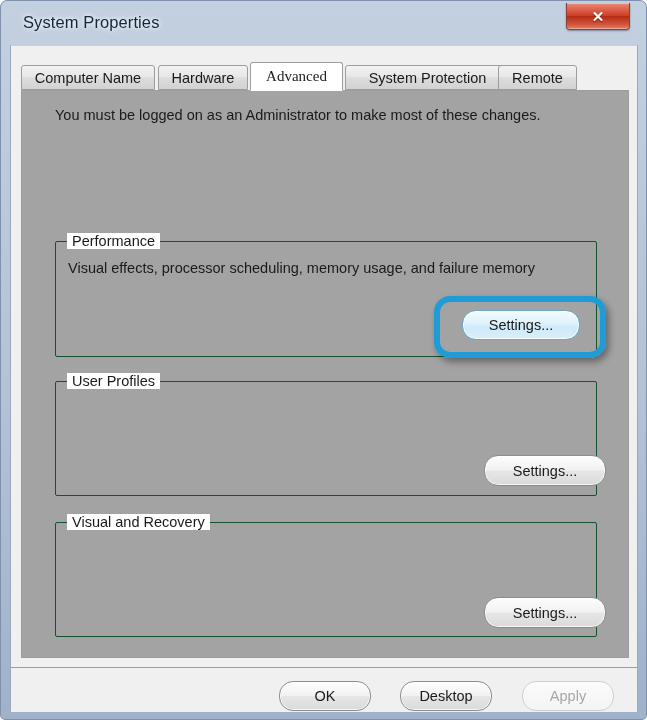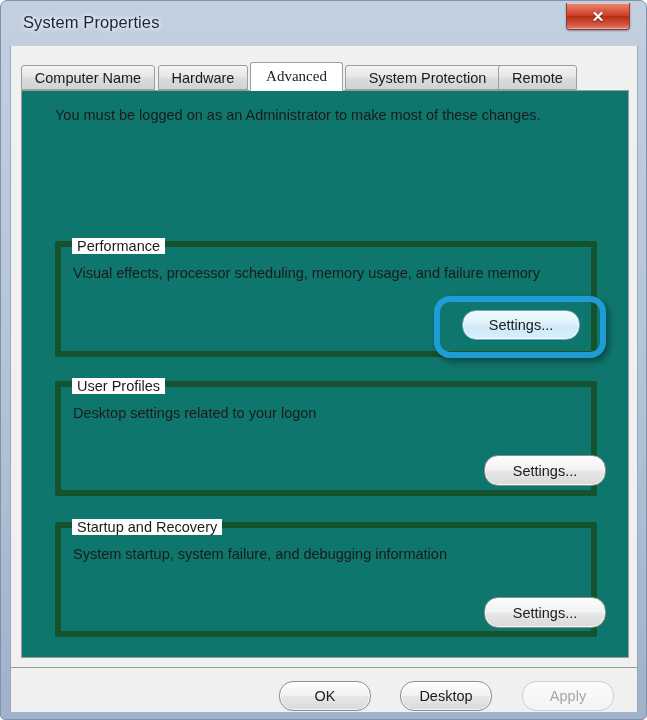--- a/index.html
+++ b/index.html
@@ -135,40 +135,40 @@
   }
 
   
   #tabpanel {
     position: absolute;
     left: 10px;
     top: 44px;
     width: 608px;
     height: 568px;
     box-sizing: border-box;
-    background: #0f766e;
+    background: #a3a3a3;
     border: 1px solid #9d9d9d;
   }
 
   #intro-text {
     position: absolute;
     left: 33px;
     top: 16px;
     font-size: 14.5px;
     color: #1a1a1a;
     white-space: nowrap;
   }
 
   
   .groupbox {
     position: absolute;
     left: 33px;
     width: 542px;
     box-sizing: border-box;
-    border: 6px solid #14532d;
+    border: 1px solid #14532d;
     border-radius: 2px;
   }
   .group-legend {
     position: absolute;
     top: -9px;
     left: 11px;
     background: #ffffff;
     padding: 0 5px;
     font-size: 14.5px;
     color: #1a1a1a;
@@ -302,29 +302,27 @@
           <div class="group-legend">Performance</div>
           <div class="group-desc">Visual effects, processor scheduling, memory usage, and failure memory</div>
         </div>
         <div class="btn highlighted-target" id="btn-perf-settings">
           <span>Settings...</span>
         </div>
         <div id="highlight-box"></div>
 
         <div class="groupbox" id="group-userprofiles">
           <div class="group-legend">User Profiles</div>
-          <div class="group-desc">Desktop settings related to your logon</div>
         </div>
         <div class="btn" id="btn-user-settings">
           <span>Settings...</span>
         </div>
 
         <div class="groupbox" id="group-startup">
-          <div class="group-legend">Startup and Recovery</div>
-          <div class="group-desc">System startup, system failure, and debugging information</div>
+          <div class="group-legend">Visual and Recovery</div>
         </div>
         <div class="btn" id="btn-start-settings">
           <span>Settings...</span>
         </div>
 
         <div class="btn" id="btn-env-vars">
           <span>Environment Variables...</span>
         </div>
 
       </div>

